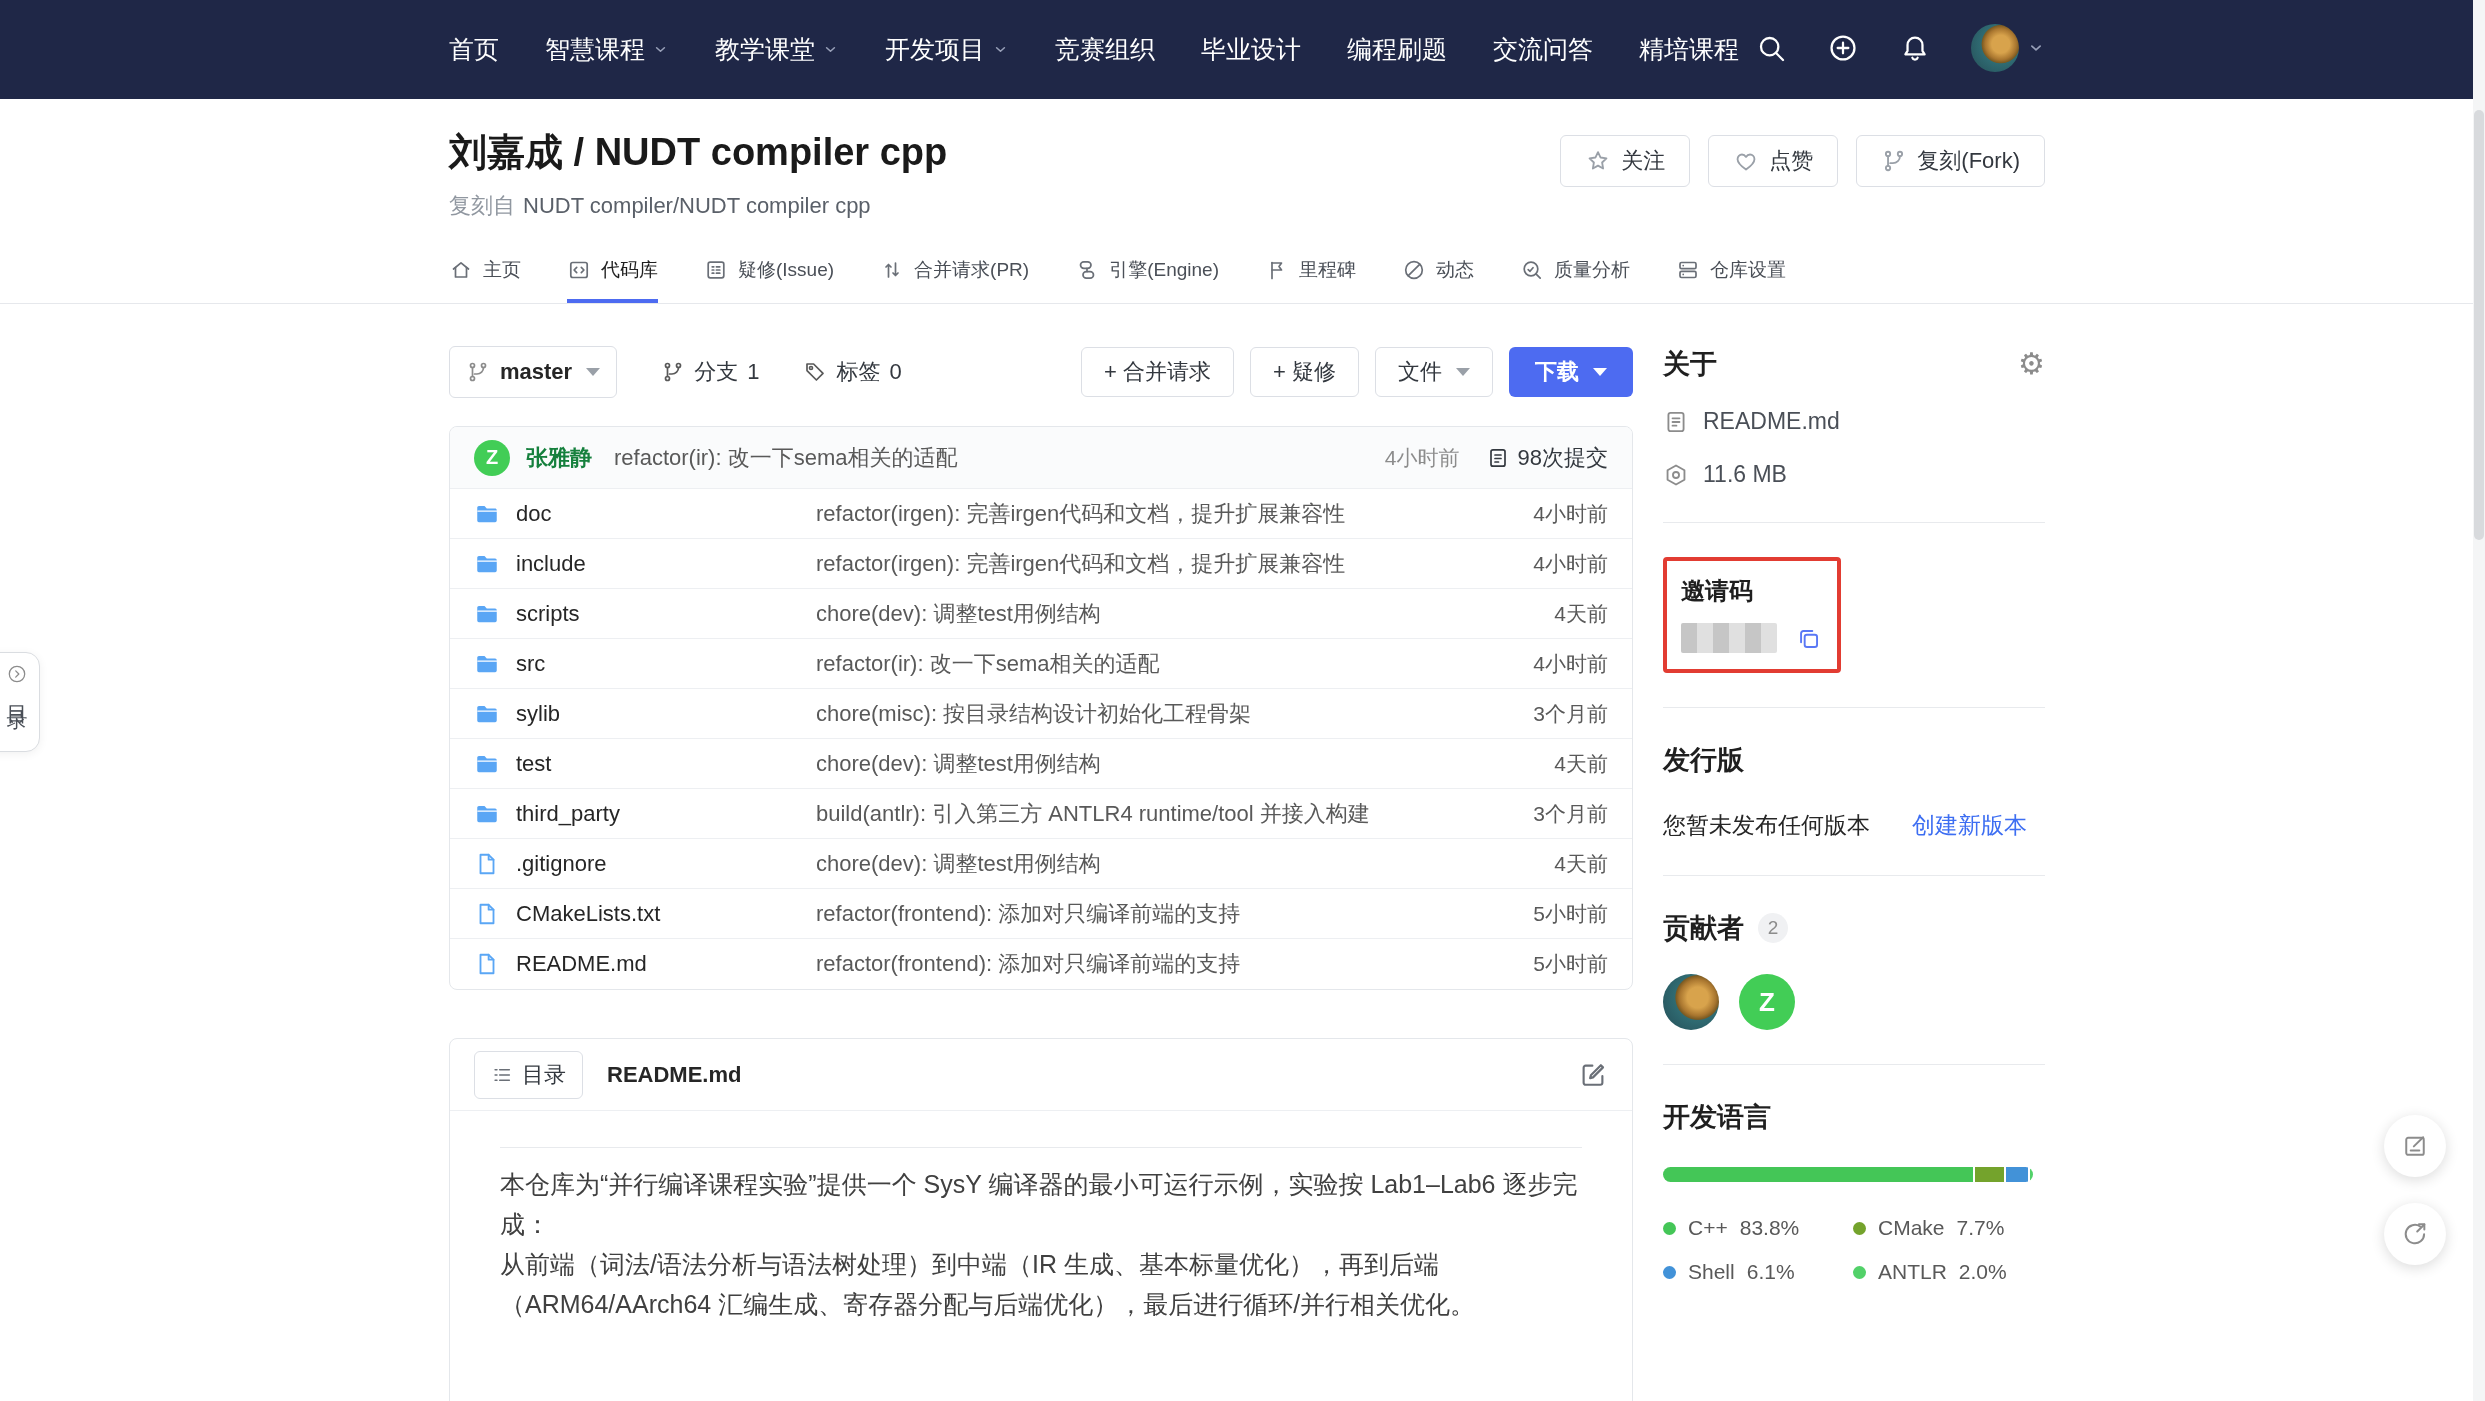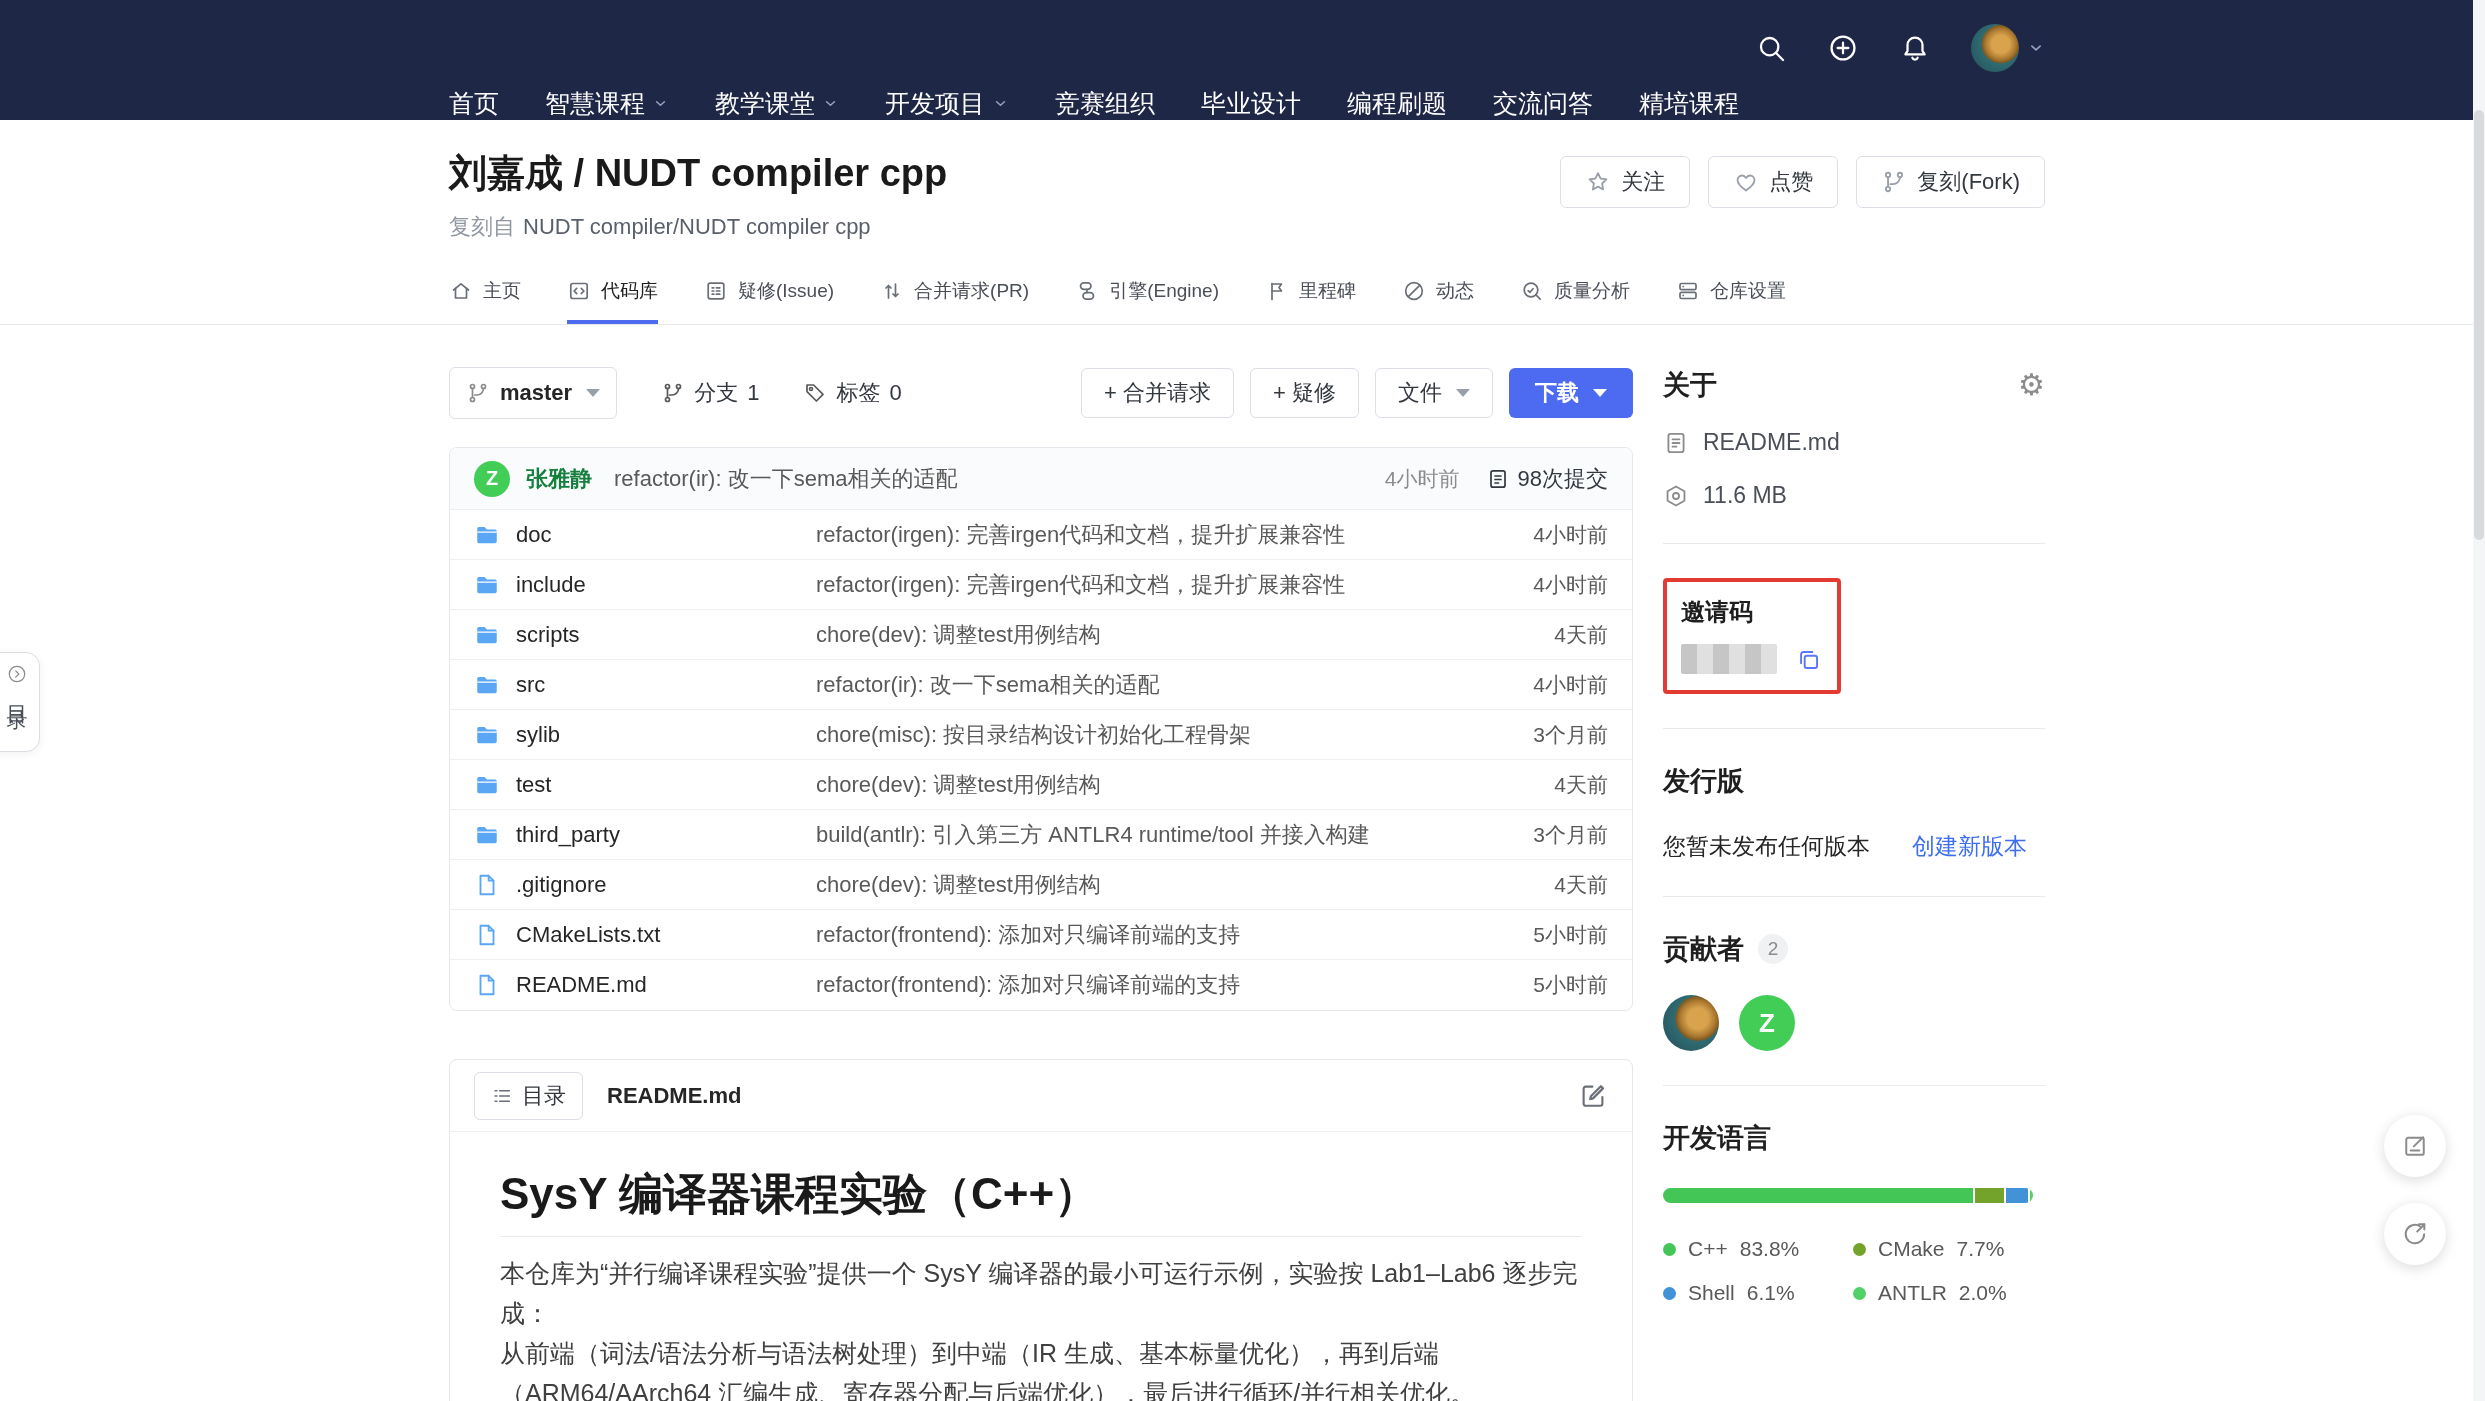--- a/index.html
+++ b/index.html
@@ -4,21 +4,21 @@
 <style>
   * { box-sizing:border-box; margin:0; padding:0; }
   html,body { width:2485px; height:1401px; }
   body {
     font-family:"Liberation Sans","DejaVu Sans",sans-serif;
     background:#fff; color:#262626; overflow:hidden; position:relative;
   }
   svg { fill:none; stroke:currentColor; stroke-width:1.7; stroke-linecap:round; stroke-linejoin:round; display:block; }
 
   
-  .navbar { height:120px; background:#1F2747; position:relative; display:flex; align-items:flex-end; }
+  .navbar { height:99px; background:#1F2747; position:relative; display:flex; align-items:center; }
   .nav-menu { display:flex; gap:46px; margin-left:449px; }
   .nav-item { display:flex; align-items:center; gap:7px; color:#fff; font-size:25px; cursor:pointer; white-space:nowrap; }
   .nav-item svg { width:17px; height:17px; color:#98A0B8; stroke-width:2.2; }
   .nav-right { position:absolute; right:440px; top:0; height:95px; display:flex; align-items:center; gap:40px; }
   .nav-right .nav-ico { width:32px; height:32px; color:#fff; cursor:pointer; }
   .nav-avatar-wrap { display:flex; align-items:center; gap:8px; cursor:pointer; }
   .avatar-img { width:48px; height:48px; border-radius:50%;
     background: radial-gradient(circle at 62% 42%, #d8a34c 0 22%, #a9762f 38%, #7a5a22 46%, #2F6B72 48%, #254C56 100%); }
   .nav-avatar-wrap svg { width:18px; height:18px; color:#98A0B8; stroke-width:2.2; }
 
@@ -542,21 +542,20 @@
         </button>
         <span class="readme-file">README.md</span>
         <span class="readme-edit">
             <svg viewBox="0 0 24 24">
               <path d="M19.5 12.8v5.4a1.6 1.6 0 0 1-1.6 1.6H6.1a1.6 1.6 0 0 1-1.6-1.6V6.1c0-.9.7-1.6 1.6-1.6h5.4"></path>
               <path d="M18.3 4.2 20 5.9l-8 8-2.3.6.6-2.3 8-8z"></path>
             </svg>
           </span>
       </div>
       <div class="readme-body">
-        <div class="readme-title">SysY 编译器课程实验（C++）</div>
         <hr class="readme-hr">
         <p class="readme-p">
           <span>本仓库为“并行编译课程实验”提供一个 SysY 编译器的最小可运行示例，实验按 Lab1–Lab6 逐步完成：</span><br>
           <span>从前端（词法/语法分析与语法树处理）到中端（IR 生成、基本标量优化），再到后端（ARM64/AArch64 汇编生成、寄存器分配与后端优化），最后进行循环/并行相关优化。</span>
         </p>
 
       </div>
     </div>
   </div>
 

